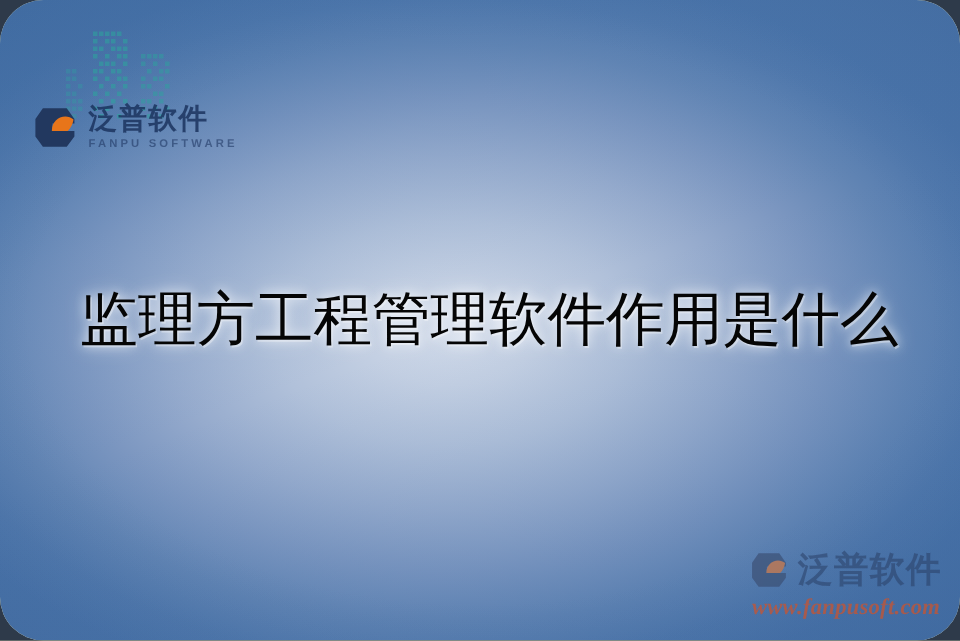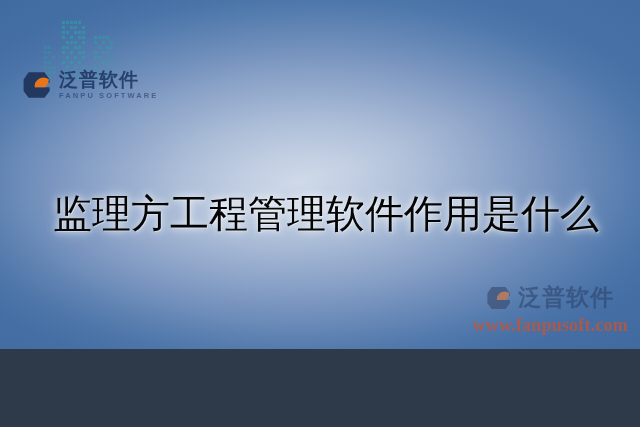--- a/index.html
+++ b/index.html
@@ -7,23 +7,24 @@
     padding: 0;
     background: #2e3a4a;
   }
   body {
     font-family: "Liberation Sans", sans-serif;
   }
 
   #banner {
     position: relative;
     width: 640px;
-    height: 349px;
+    height: 427px;
     overflow: hidden;
     background-color: #fef9c3;
+    border-radius: 29px;
   }
 
   
   .bg-base {
     position: absolute;
     inset: 0;
     background:
       radial-gradient(ellipse 62% 58% at 47% 52%,
         #cfd9e9 0%,
         #c4d0e3 14%,
@@ -125,25 +126,26 @@
   .wm-cn {
     font-size: 23px;
     font-weight: bold;
     color: rgba(43,64,104,0.58);
     letter-spacing: 1px;
     white-space: nowrap;
   }
   .wm-url {
     margin-top: 2px;
     font-family: "Liberation Serif", serif;
-    font-size: 18px;
+    font-size: 15px;
     font-weight: bold;
     color: rgba(196,86,52,0.82);
     letter-spacing: 0.2px;
     white-space: nowrap;
+    font-style: italic;
   }
 </style>
 </head>
 <body>
 
 <div id="banner">
 
   <div class="bg-base"></div>
   <div class="bg-tint"></div>
   <div class="bg-vignette"></div>

